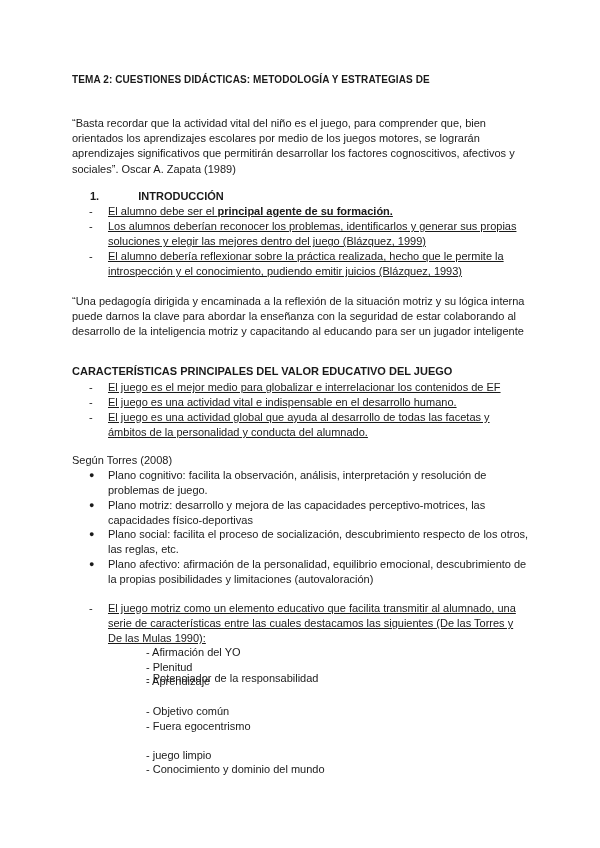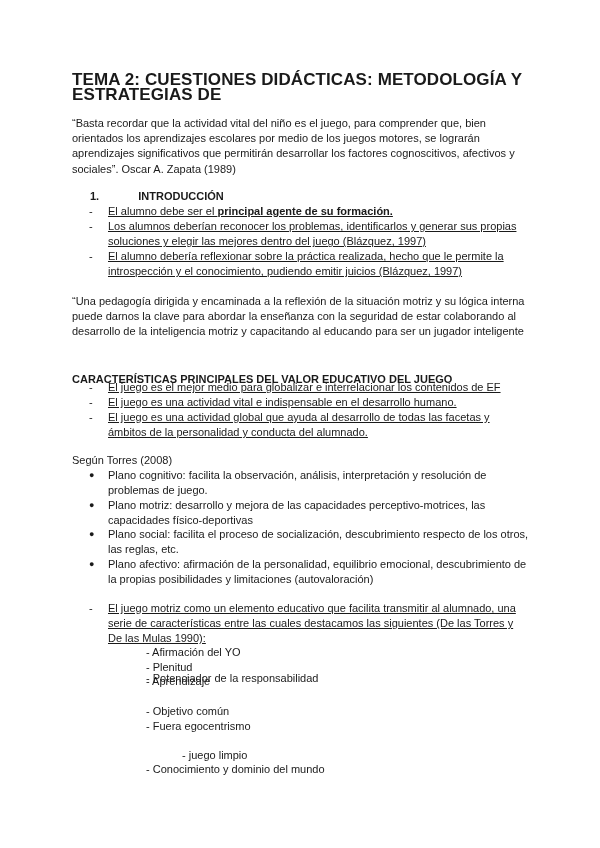--- a/index.html
+++ b/index.html
@@ -1,20 +1,20 @@
 <!DOCTYPE html>
 <html><head>
   <meta charset="utf-8">
   <style>
     html, body { margin: 0; padding: 0; background: #ffffff; }
     body { width: 600px; height: 848px; position: relative; overflow: hidden;
       font-family: "Liberation Sans", sans-serif; color: #1a1a1a; font-size: 11px; line-height: 15.2px; }
     .page { position: absolute; left: 72px; top: 0; width: 460px; }
     .abs { position: absolute; }
-    .title { font-weight: bold; font-size: 17px; line-height: 15px; letter-spacing: 0.1px; }
+    .title { font-weight: bold; font-size: 10px; line-height: 15px; letter-spacing: 0.1px; }
     .h { font-weight: bold; }
     p { margin: 0; }
     .dash-item { position: absolute; left: 18px; width: 440px; }
     .dash-item .mark { position: absolute; left: -1px; top: 0; }
     .dash-item .txt { display: block; padding-left: 18px; text-decoration: underline; }
     .bullet-item { position: absolute; left: 18px; width: 440px; }
     .bullet-item .mark { position: absolute; left: -1px; top: 0; font-size: 9px; }
     .bullet-item .txt { display: block; padding-left: 18px; }
     .sub-item { position: absolute; left: 74px; }
   </style>
@@ -33,30 +33,30 @@
     <span>1.</span>
     <span style="padding-left:8px;margin-left:28px;">INTRODUCCIÓN</span>
   </div>
 
   <div class="dash-item" style="top:204px;">
     <span class="mark">-</span>
     <span class="txt"><span>El alumno debe ser el </span><b>principal agente de su formación.</b></span>
   </div>
   <div class="dash-item" style="top:219px;">
     <span class="mark">-</span>
-    <span class="txt">Los alumnos deberían reconocer los problemas, identificarlos y generar sus propias soluciones y elegir las mejores dentro del juego (Blázquez, 1997)</span>
+    <span class="txt">Los alumnos deberían reconocer los problemas, identificarlos y generar sus propias soluciones y elegir las mejores dentro del juego (Blázquez, 1999)</span>
   </div>
   <div class="dash-item" style="top:249px;">
     <span class="mark">-</span>
-    <span class="txt">El alumno debería reflexionar sobre la práctica realizada, hecho que le permite la introspección y el conocimiento, pudiendo emitir juicios (Blázquez, 1997)</span>
+    <span class="txt">El alumno debería reflexionar sobre la práctica realizada, hecho que le permite la introspección y el conocimiento, pudiendo emitir juicios (Blázquez, 1993)</span>
   </div>
 
   <p class="abs" style="top:294px; left:0; width:462px;">“Una pedagogía dirigida y encaminada a la reflexión de la situación motriz y su lógica interna puede darnos la clave para abordar la enseñanza con la seguridad de estar colaborando al desarrollo de la inteligencia motriz y capacitando al educando para ser un jugador inteligente</p>
 
-  <div class="abs h" style="top:372px; left:0; width:470px;">CARACTERÍSTICAS PRINCIPALES DEL VALOR EDUCATIVO DEL JUEGO</div>
+  <div class="abs h" style="top:364px; left:0; width:470px;">CARACTERÍSTICAS PRINCIPALES DEL VALOR EDUCATIVO DEL JUEGO</div>
 
   <div class="dash-item" style="top:380px;">
     <span class="mark">-</span>
     <span class="txt">El juego es el mejor medio para globalizar e interrelacionar los contenidos de EF</span>
   </div>
   <div class="dash-item" style="top:395px;">
     <span class="mark">-</span>
     <span class="txt">El juego es una actividad vital e indispensable en el desarrollo humano.</span>
   </div>
   <div class="dash-item" style="top:410px;">
@@ -88,15 +88,15 @@
     <span class="txt">El juego motriz como un elemento educativo que facilita transmitir al alumnado, una serie de características entre las cuales destacamos las siguientes (De las Torres y De las Mulas 1990):</span>
   </div>
 
   <div class="sub-item abs" style="top:645px;">- Afirmación del YO</div>
   <div class="sub-item abs" style="top:660px;">- Plenitud</div>
   <div class="sub-item abs" style="top:674px;">- Aprendizaje</div>
   <div class="sub-item abs" style="top:671px;">- Potenciador de la responsabilidad</div>
   <div class="sub-item abs" style="top:704px;">- Objetivo común</div>
   <div class="sub-item abs" style="top:719px;text-align:center;">- Fuera egocentrismo</div>
   <div class="sub-item abs" style="top:762px;">- Conocimiento y dominio del mundo</div>
-  <div class="sub-item abs" style="top:748px;margin-left:36px;">- juego limpio</div>
+  <div class="sub-item abs" style="top:748px;">- juego limpio</div>
 
 </div>
 
 </body></html>

